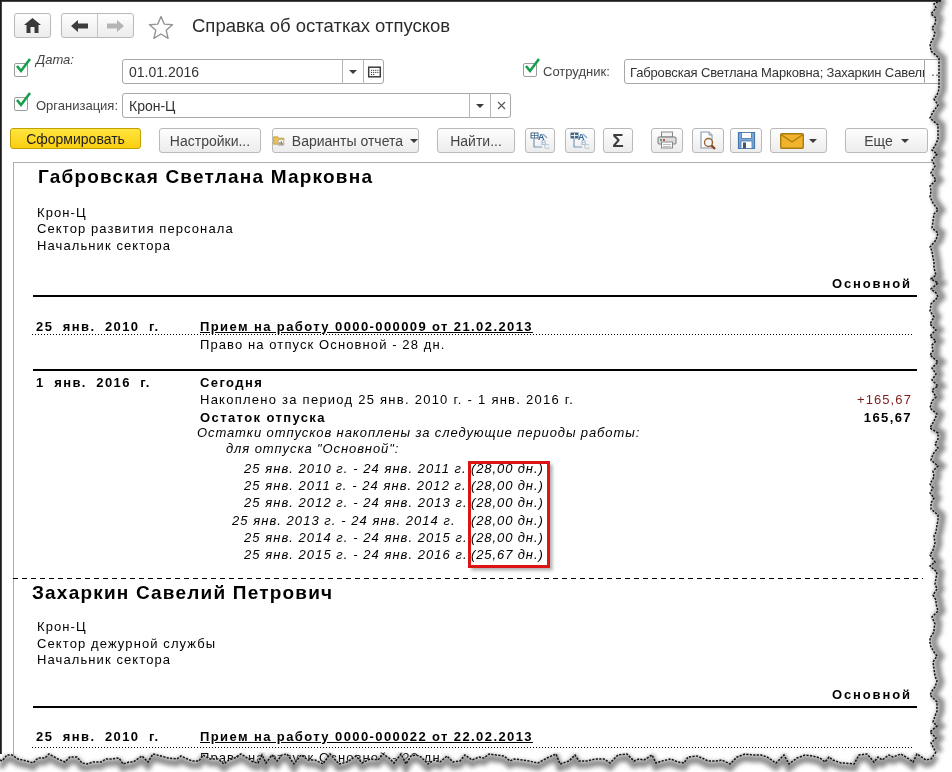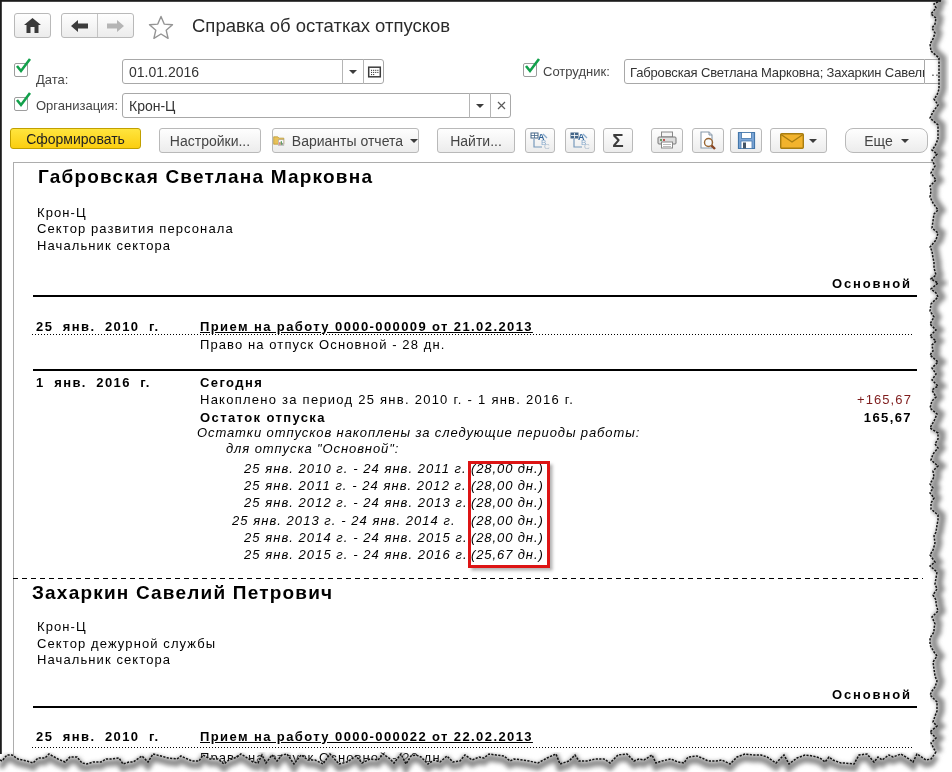--- a/index.html
+++ b/index.html
@@ -50,21 +50,21 @@
 </div>
 <svg class="abs" style="left:148px; top:15px;" width="26" height="25" viewBox="0 0 26 25">
   <path d="M13 1.5 L16.2 9.1 L24.5 9.8 L18.2 15.2 L20.1 23.3 L13 19 L5.9 23.3 L7.8 15.2 L1.5 9.8 L9.8 9.1 Z" fill="#fff" stroke="#949494" stroke-width="1.4" stroke-linejoin="round"></path>
 </svg>
 <div class="abs" style="left:192px; top:14.5px; font-size:18.5px; color:#2b2b2b;">Справка об остатках отпусков</div>
 
 <div class="cb" style="left:14px; top:63px;"></div>
 <svg class="abs" style="left:14px; top:57px;" width="20" height="20" viewBox="0 0 20 20">
     <path d="M3 9 L7 14 L16 2" fill="none" stroke="#12a04b" stroke-width="2.6"></path>
   </svg>
-<div class="lbl" style="left:36px; top:72px;">Дата:</div>
+<div class="lbl" style="left:36px; top:52px;font-style:italic;">Дата:</div>
 <div class="fld" style="left:122px; top:59px; width:262px; height:25px;"></div>
 <div class="abs" style="left:129px; top:64px; font-size:14px; color:#333;">01.01.2016</div>
 <div class="abs" style="left:342px; top:59px; width:0; height:25px; border-left:1px solid #b5b5b5;"></div>
 <div class="abs" style="left:363px; top:59px; width:0; height:25px; border-left:1px solid #b5b5b5;"></div>
 <div class="abs" style="left:349px; top:70px; width:0; height:0; border-left:4.5px solid transparent; border-right:4.5px solid transparent; border-top:4.5px solid #3c3c3c;"></div>
 <svg class="abs" style="left:367px; top:65px;" width="15" height="15" viewBox="0 0 15 15">
   <rect x="1.7" y="2.2" width="11.6" height="9.6" fill="#fff" stroke="#3c3c3c" stroke-width="1.5"></rect>
   <g fill="#3c3c3c">
     <rect x="4" y="4.8" width="1.1" height="1.1"></rect>
       <rect x="6.1" y="4.8" width="1.1" height="1.1"></rect>
@@ -167,21 +167,21 @@
     <rect x="6" y="11.5" width="3" height="6" fill="#456"></rect>
   </svg>
 </div>
 <div class="btn" style="left:770px; top:128px; width:57px;">
   <svg width="24" height="16" viewBox="0 0 24 16" style="margin-right:5px;">
     <rect x="0.7" y="0.7" width="22.6" height="14.6" rx="1" fill="#f2b32c" stroke="#a87d10" stroke-width="1.4"></rect>
     <path d="M1 1.5 L12 9 L23 1.5" fill="none" stroke="#a87d10" stroke-width="1.4"></path>
   </svg>
   <span class="dar"></span>
 </div>
-<div class="btn" style="left:845px; top:128px; width:83px;border-radius:8px;">
+<div class="btn" style="left:845px; top:128px; width:83px;">
     <span>Еще</span>
     <span class="dar" style="margin-left:8px;"></span>
   </div>
 
 <div class="abs" style="left:13px; top:162px; width:939px; height:610px; border-top:1px solid #adadad; border-left:1px solid #adadad; background:#fff;"></div>
 
 <div class="h1" style="left:38px; top:166px;">Габровская Светлана Марковна</div>
 <div class="r" style="left:37px; top:205px;">Крон-Ц</div>
 <div class="r" style="left:37px; top:221px;">Сектор развития персонала</div>
 <div class="r" style="left:37px; top:238px;">Начальник сектора</div>

